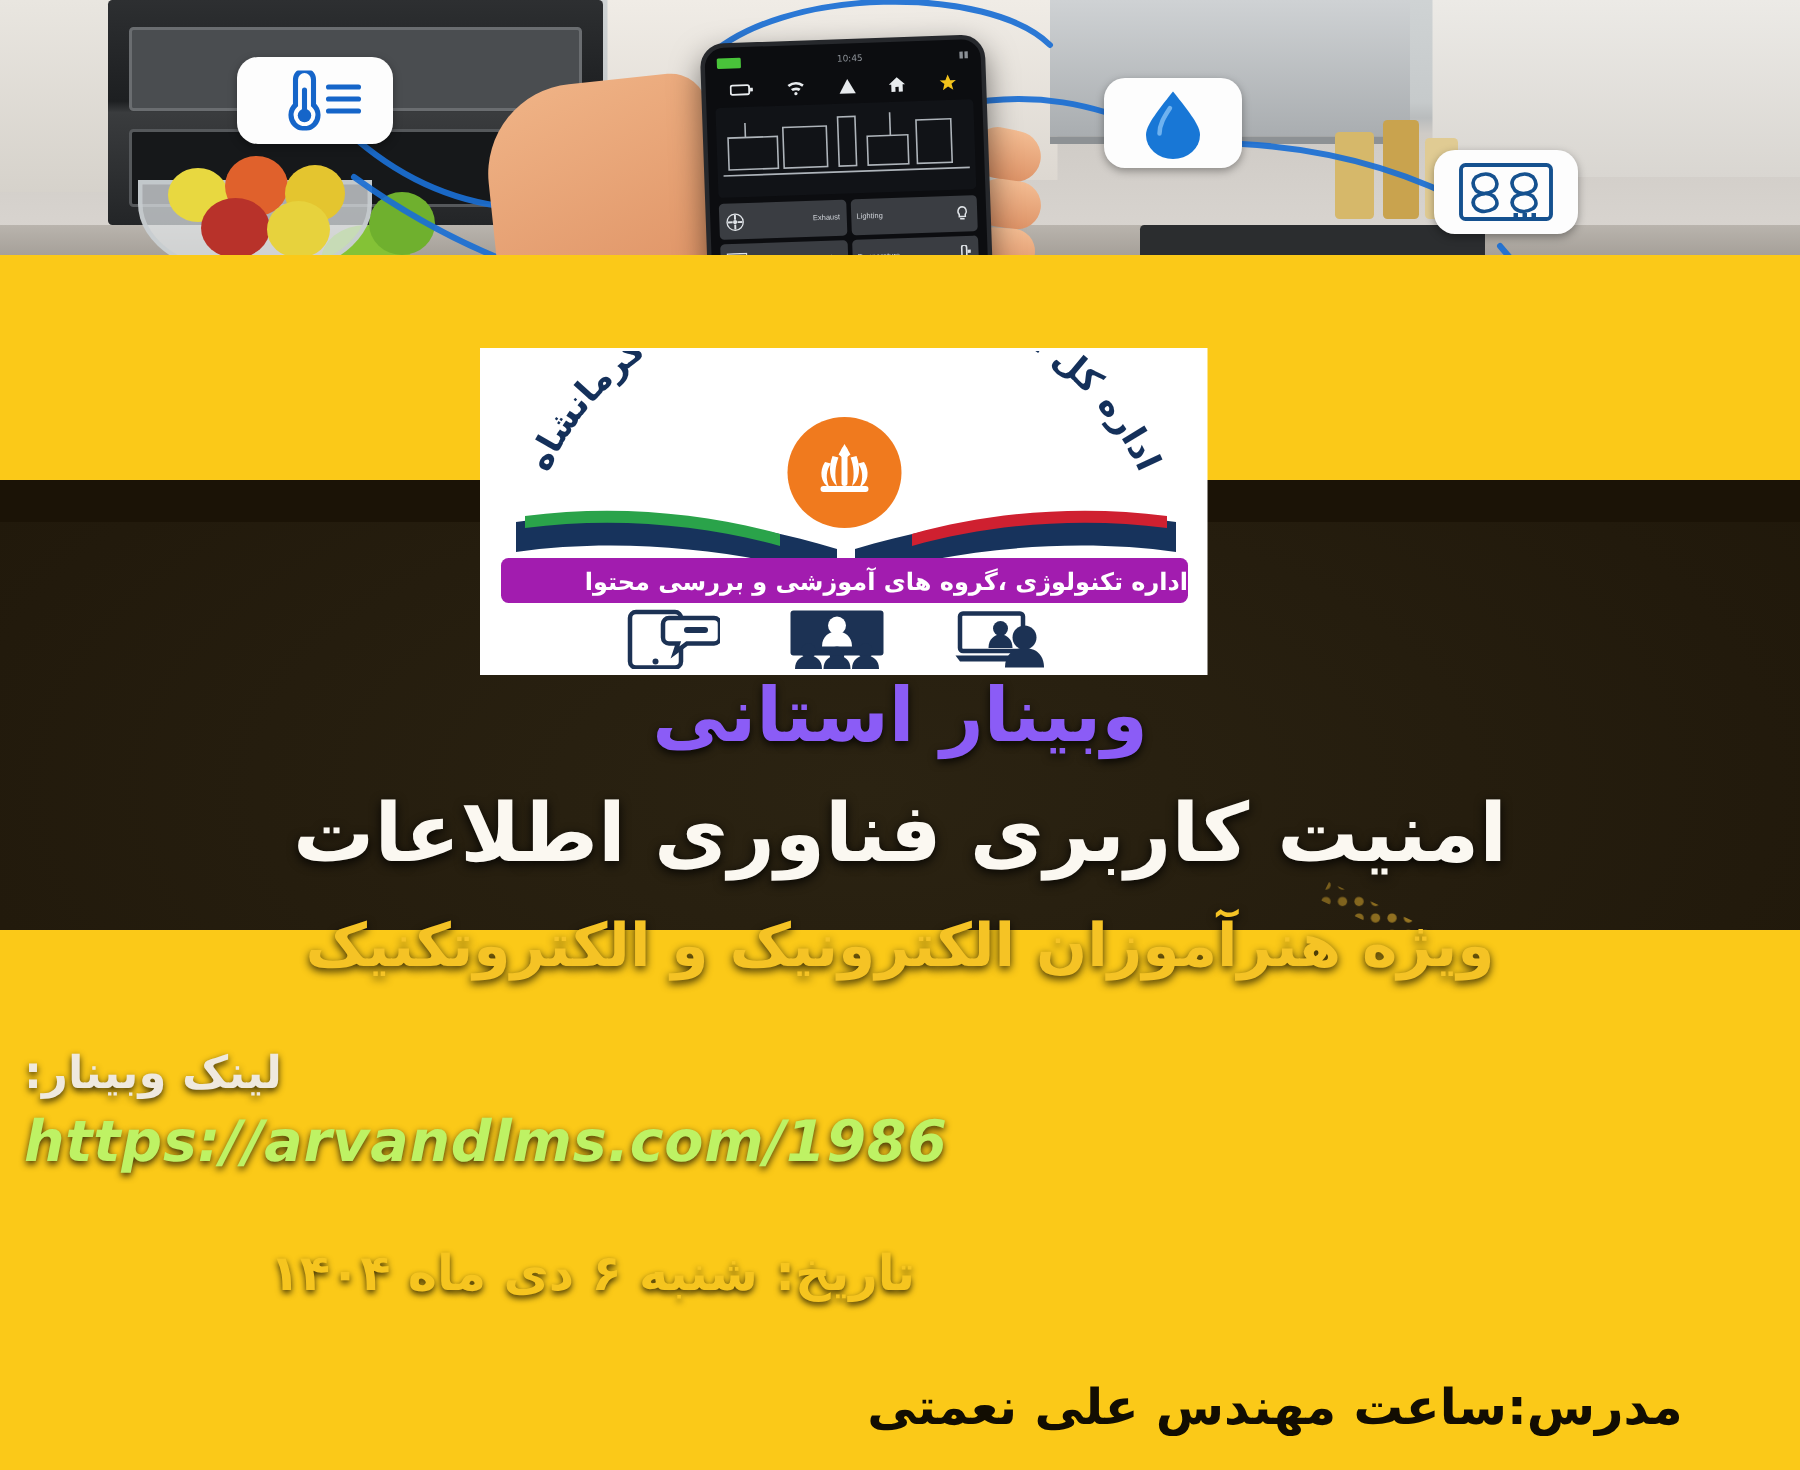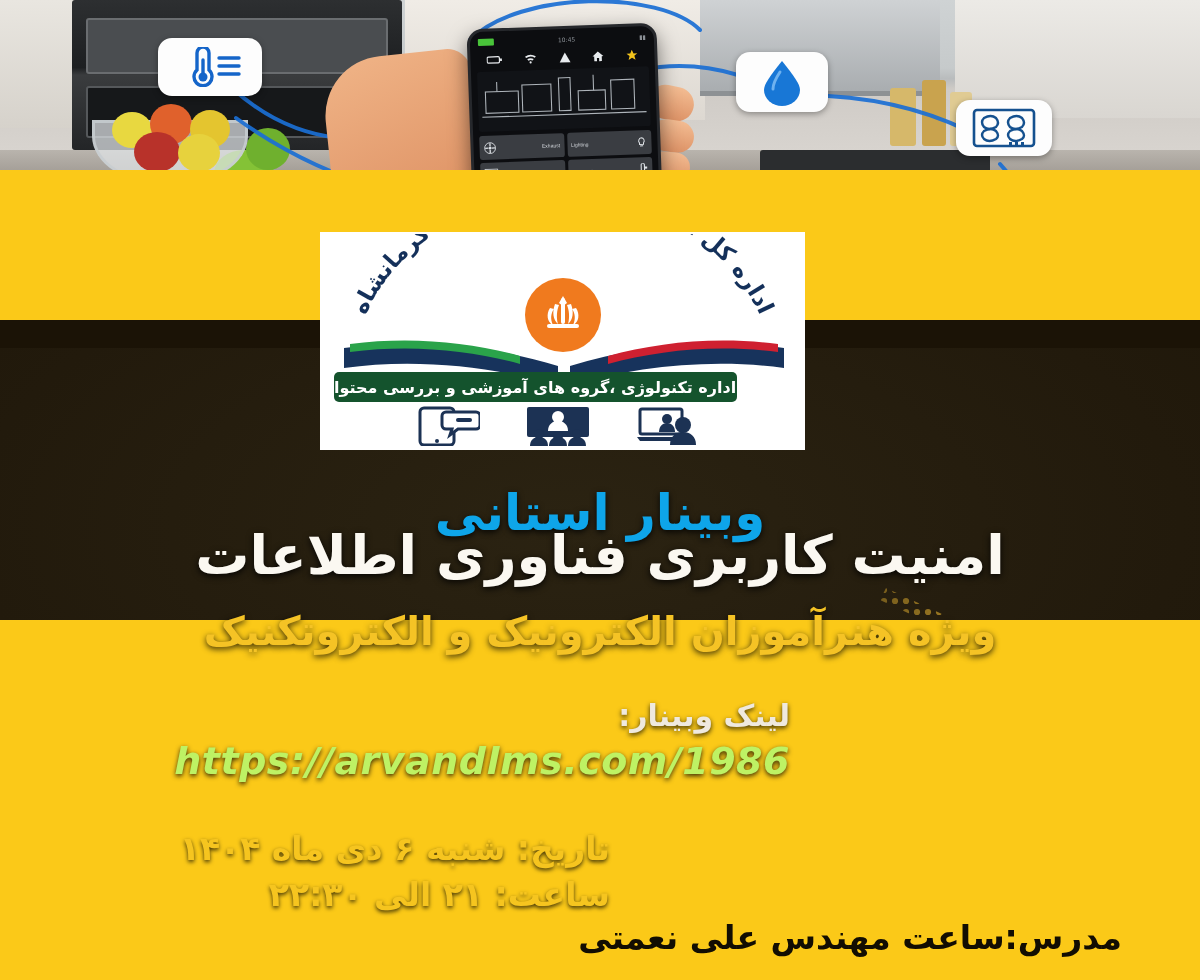--- a/index.html
+++ b/index.html
@@ -125,44 +125,44 @@
     position:absolute;left:320px;top:232px;width:485px;height:218px;
     background:#fff;z-index:7;overflow:hidden;
   }
   .logo-arc{position:absolute;left:0;top:2px;width:485px;height:120px;}
   .logo-emblem{
     position:absolute;left:205px;top:46px;width:76px;height:74px;border-radius:50%;
     background:#f07a1e;display:flex;align-items:center;justify-content:center;
   }
   .book{position:absolute;left:24px;top:100px;width:440px;height:58px;}
   .logo-bar{
-    position:absolute;left:14px;top:140px;width:403px;height:30px;background:#14532d;
-    border-radius:5px;display:flex;align-items:center;justify-content:flex-end;
+    position:absolute;left:14px;top:140px;width:458px;height:30px;background:#a21caf;
+    border-radius:5px;display:flex;align-items:center;justify-content:flex-start;
   }
   .logo-bar span{
     color:#fff;font-size:16px;font-weight:bold;white-space:nowrap;
     font-family:"DejaVu Sans",sans-serif;
   }
   .logo-icons{position:absolute;left:0;top:172px;width:485px;height:44px;display:flex;align-items:center;justify-content:center;gap:46px;}
 
   
   .t-center{position:absolute;width:100%;text-align:center;z-index:8;}
   .title1{
-    top:484px;color:#0ea5e9;font-size:50px;font-weight:bold;
+    top:448px;color:#8b5cf6;font-size:50px;font-weight:bold;
     text-shadow:0 2px 6px rgba(0,0,0,.85);
   }
   .title2{
     top:524px;color:#fbf8f1;font-size:54px;font-weight:bold;
     text-shadow:0 2px 7px rgba(0,0,0,.9);
   }
   .subtitle{
     top:608px;color:#f5c325;font-size:40px;font-weight:bold;
     text-shadow:0 2px 6px rgba(0,0,0,.8);
   }
-  .link-wrap{position:absolute;left:0;top:698px;width:790px;text-align:right;z-index:8;}
+  .link-wrap{position:absolute;left:16px;top:698px;width:790px;text-align:left;z-index:8;}
   .link-label{color:#efe9de;font-size:30px;font-weight:bold;text-shadow:0 2px 5px rgba(0,0,0,.8);}
   .link-url{
     color:#bef264;font-size:38px;font-style:italic;font-weight:bold;margin-top:6px;
     direction:ltr;font-family:"DejaVu Sans",sans-serif;letter-spacing:.5px;
     text-shadow:0 2px 5px rgba(0,0,0,.8);
   }
   .when{position:absolute;left:0;top:826px;width:620px;text-align:right;z-index:8;padding-right:10px;}
   .when div{
     color:#f6c51f;font-size:33px;font-weight:bold;line-height:1.38;
     text-shadow:0 2px 4px rgba(0,0,0,.75);
@@ -483,19 +483,18 @@
   <div class="t-center subtitle">ویژه هنرآموزان الکترونیک و الکتروتکنیک</div>
   <div class="t-center title2">امنیت کاربری فناوری اطلاعات</div>
 
   <div class="link-wrap">
     <div class="link-label">لینک وبینار:</div>
     <div class="link-url">https://arvandlms.com/1986</div>
   </div>
 
   <div class="when">
     <div>تاریخ: شنبه ۶ دی ماه ۱۴۰۴</div>
-    <div>ساعت: ۲۱ الی ۲۲:۳۰</div>
   </div>
 
   <div class="band-bottom"></div>
   <div class="teacher">مدرس:ساعت مهندس علی نعمتی</div>
 
 </div>
 
 </body></html>

